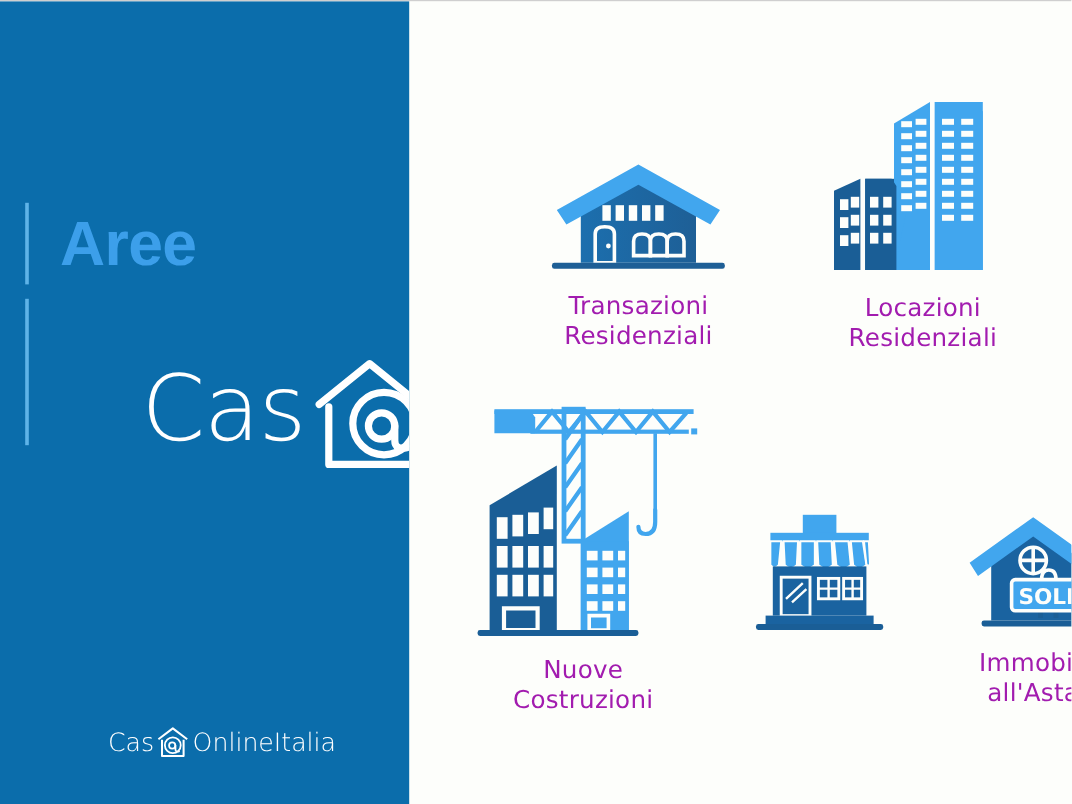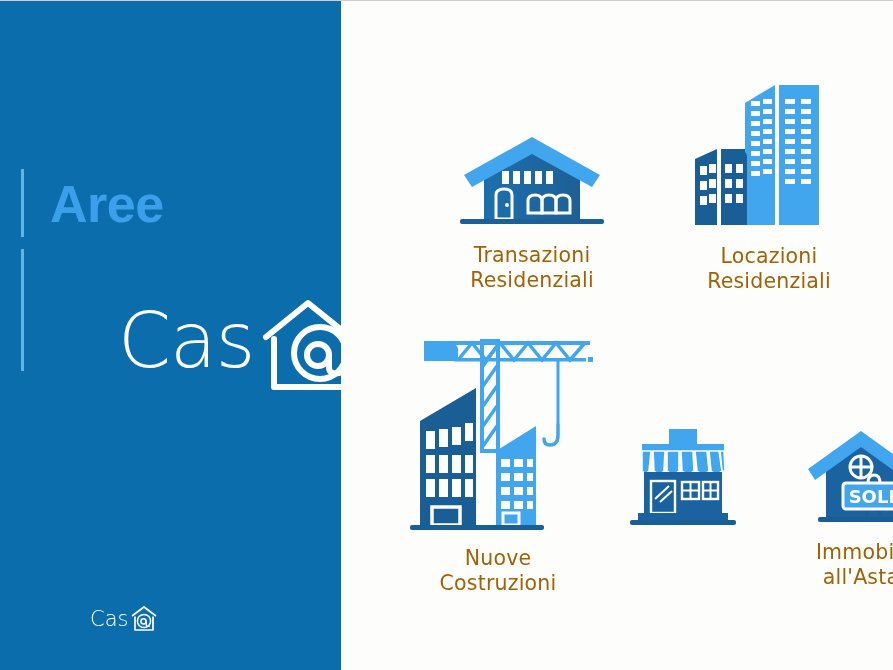--- a/index.html
+++ b/index.html
@@ -72,32 +72,32 @@
     line-height:24px;
   }
   #brand-lockup svg { margin:0 1px; }
 
   
   #items-area { position:absolute; left:341px; top:0; width:552px; height:670px; }
   .item { position:absolute; text-align:center; }
   .item .icon-wrap { display:flex; align-items:flex-end; justify-content:center; }
   .item .item-label {
     margin-top:10px;
-    color:#a16207;
+    color:#a21caf;
     font-size:20.5px;
     line-height:25px;
     font-weight:400;
     letter-spacing:0.2px;
     white-space:pre-line;
     font-family:"DejaVu Sans", sans-serif;
   }
 
   #item-transazioni   { left:36px;  top:132px; width:310px; }
   #item-locazioni     { left:300px; top:58px;  width:256px; }
-  #item-nuove         { left:0px;   top:330px; width:290px;margin-left:12px; }
+  #item-nuove         { left:0px;   top:330px; width:290px; }
   #item-commerciali   { left:242px; top:424px; width:200px; }
   #item-asta          { left:420px; top:424px; width:200px; }
   #item-transazioni .icon-wrap { height:100px; }
   #item-locazioni   .icon-wrap { height:175px; }
   #item-nuove       .icon-wrap { height:205px; }
   #item-commerciali .icon-wrap { height:105px; }
   #item-asta        .icon-wrap { height:105px; }
 </style>
 </head>
 <body>
@@ -126,20 +126,21 @@
 
     <div id="brand-lockup">
       <span class="brand-text">Cas</span>
       <svg width="30" height="28" viewBox="0 0 30 28">
         <path d="M3 11 L15 2 L27 11" fill="none" stroke="#FFFFFF" stroke-width="1.7" stroke-linejoin="round"></path>
         <path d="M6 11.5 L6 25 L24 25 L24 11.5" fill="none" stroke="#FFFFFF" stroke-width="1.7" stroke-linejoin="round"></path>
         <circle cx="15" cy="16" r="6.6" fill="none" stroke="#FFFFFF" stroke-width="1.5"></circle>
         <circle cx="14.5" cy="16.3" r="2.6" fill="none" stroke="#FFFFFF" stroke-width="1.5"></circle>
         <path d="M17.2 16.3 L17.2 19.6 Q17.2 21.8 20.2 21.2" fill="none" stroke="#FFFFFF" stroke-width="1.5" stroke-linecap="round"></path>
       </svg>
+      <span class="brand-text">OnlineItalia</span>
     </div>
   </div>
 
   <div id="items-area">
 
     <div class="item" id="item-transazioni">
       <div class="icon-wrap">
         <svg width="148" height="100" viewBox="0 0 148 100">
           <defs>
             <linearGradient id="gHouseBody" x1="0" y1="0" x2="1" y2="0">

